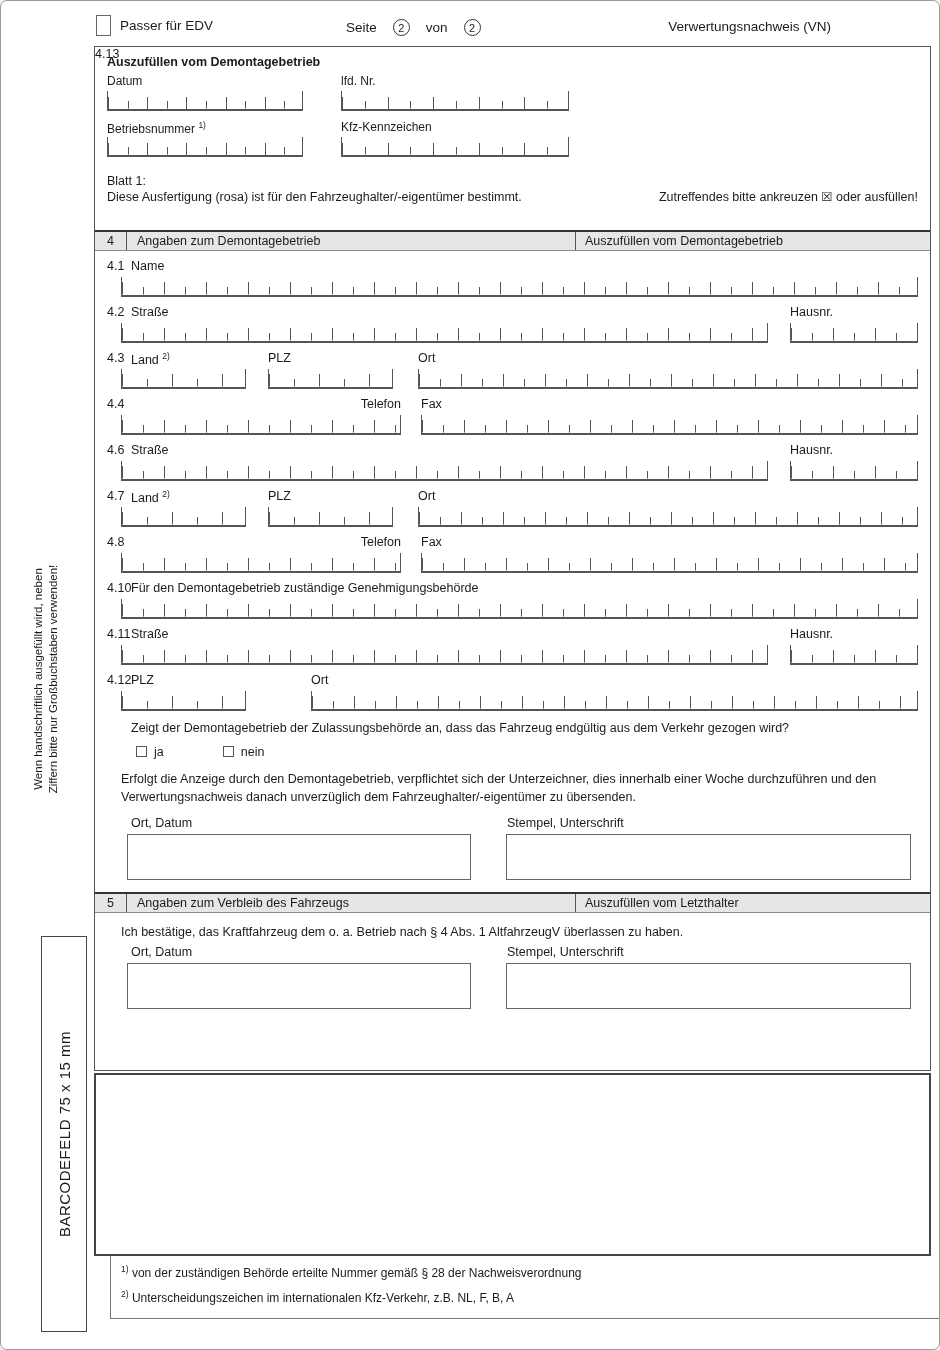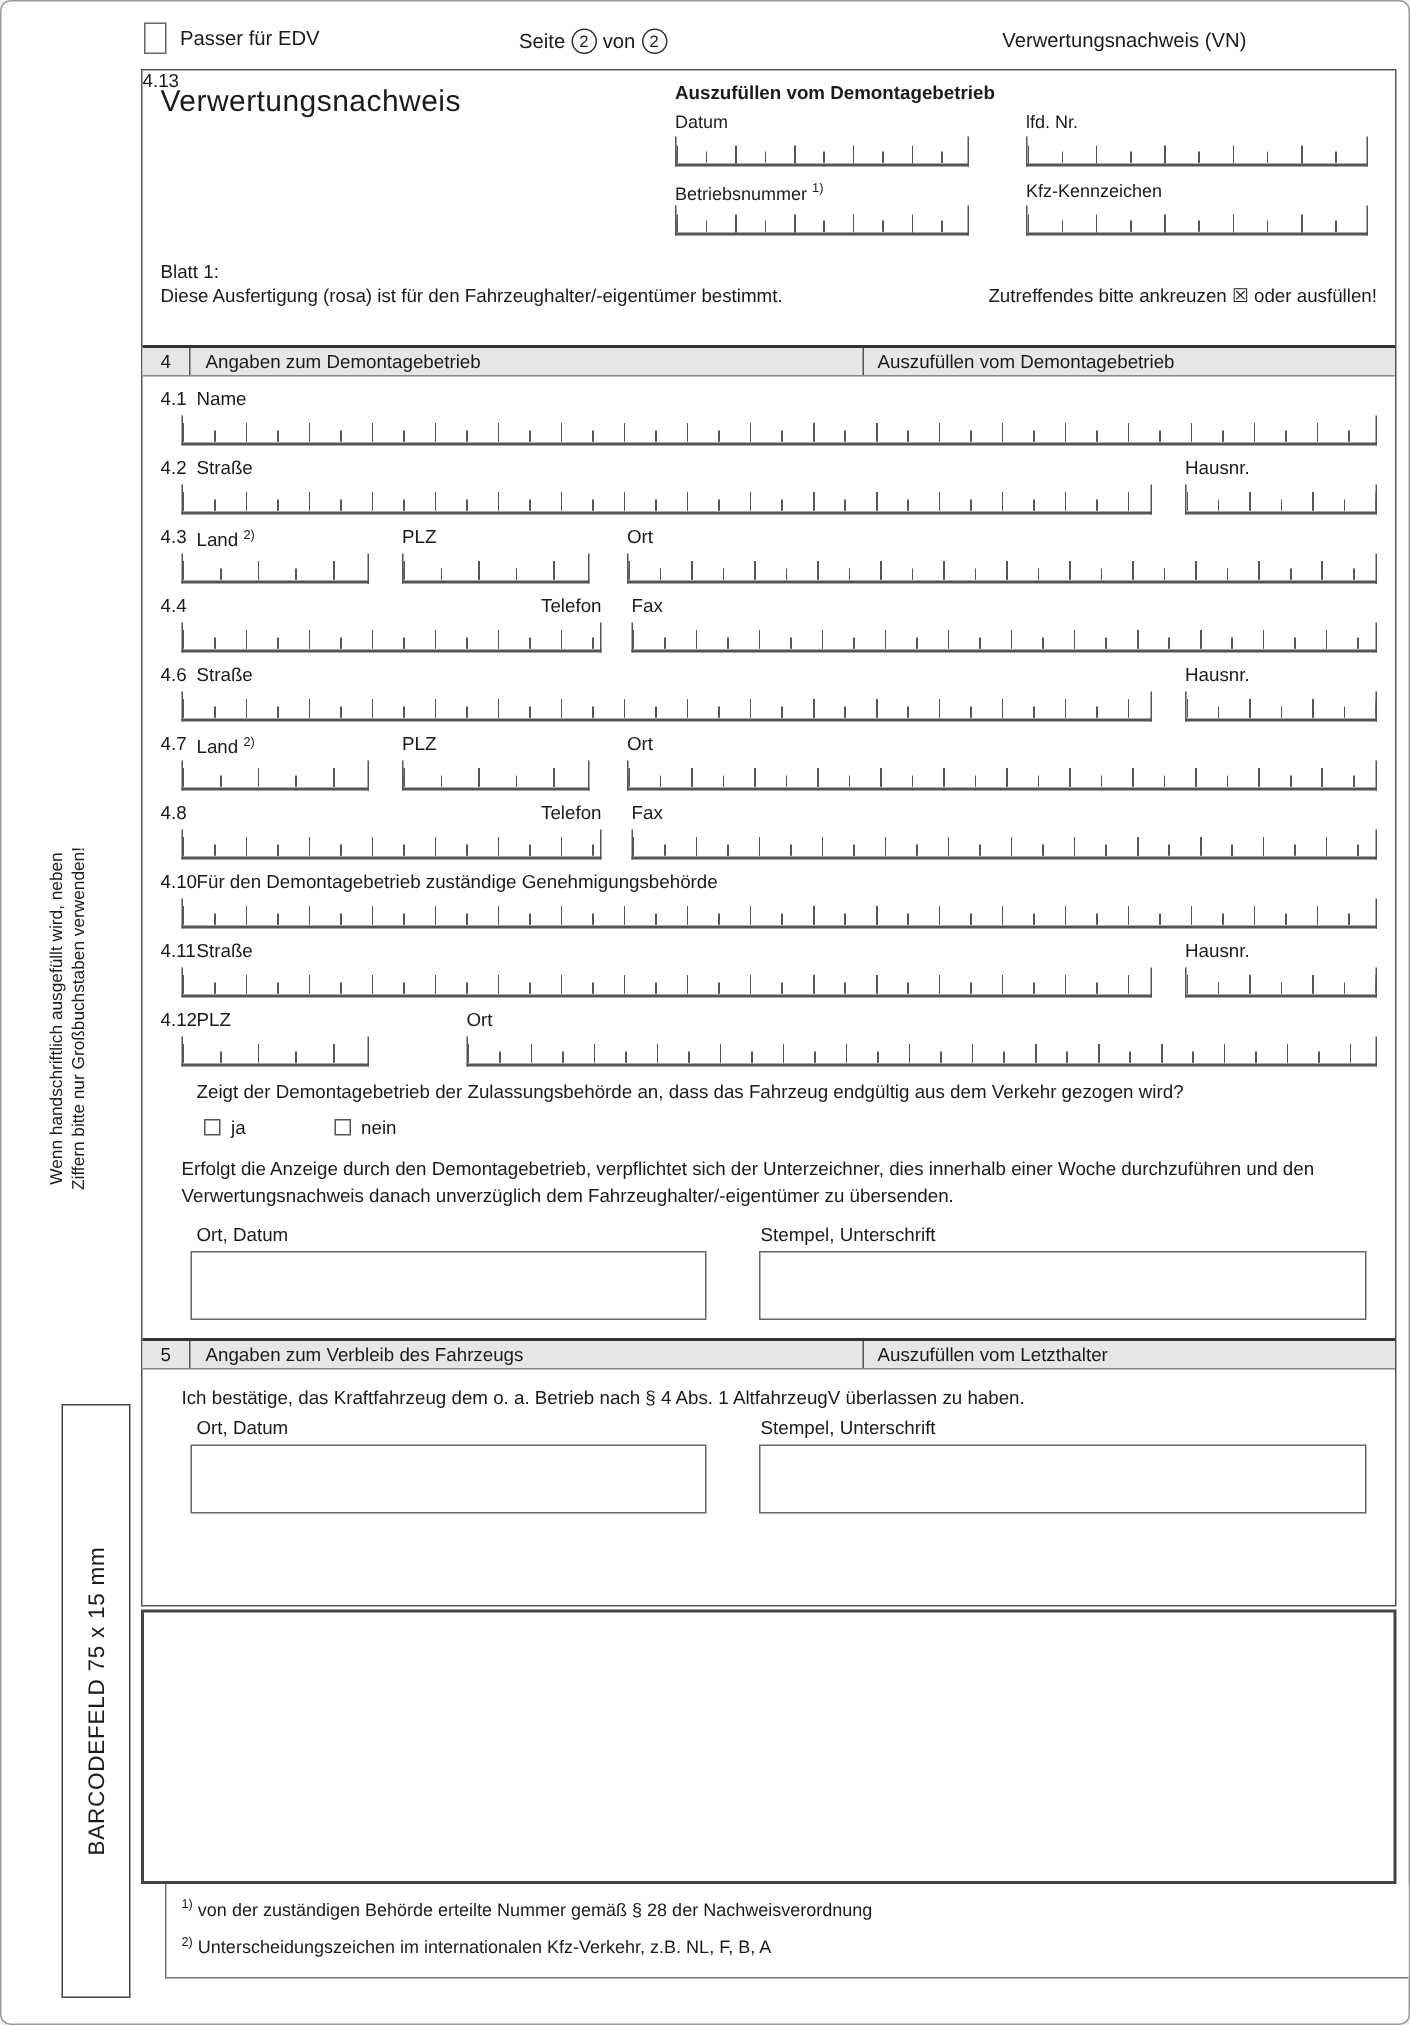--- a/index.html
+++ b/index.html
@@ -8,21 +8,21 @@
     position:relative; width:940px; height:1350px; margin:0 auto;
     background:#fff; border:1px solid #9a9a9a; border-radius:7px;
     font-family:"Liberation Sans", sans-serif; color:#1b1b1b;
     overflow:hidden;
     padding-left:33px;
   }
   
   .topbar { position:absolute; left:93px; top:12px; width:837px; height:32px; font-size:13.5px; }
   .passer { position:absolute; left:2px; top:2px; display:flex; align-items:center; }
   .passer .cb { width:15px; height:21px; border:1.3px solid #666; margin-right:9px; background:#fff; }
-  .seite { position:absolute; left:252px; top:6px; display:flex; align-items:center; gap:4px; }
+  .seite { position:absolute; left:252px; top:6px; display:flex; align-items:center; gap:16px; }
   .circ { display:inline-block; width:17px; height:17px; border:1.2px solid #333; border-radius:50%;
           font-size:11px; line-height:16px; text-align:center; }
   .doccode { position:absolute; right:100px; top:6px; }
   
   .main-box {
     position:absolute; left:93px; top:45px; width:837px; height:1025px;
     border:1.6px solid #555; background:#fff; padding:8px 12px 0 12px;
   }
   .title-row { display:flex; }
   .form-title { flex:1; font-size:20px; letter-spacing:.3px; padding-top:2px; }
@@ -109,21 +109,20 @@
       <span class="circ">2</span>
       <span>von</span>
       <span class="circ">2</span>
     </div>
     <div class="doccode">Verwertungsnachweis (VN)</div>
   </div>
 
   <div class="main-box">
 
     <div class="title-row">
-      <div class="form-title">Verwertungsnachweis</div>
       <div class="fill-col">
         <div class="fill-head">Auszufüllen vom Demontagebetrieb</div>
         <div class="fill-grid">
           <div class="fld">
             <div class="lab">Datum</div>
             <div class="comb" style="--c:19.6px"></div>
           </div>
           <div class="fld">
             <div class="lab">lfd. Nr.</div>
             <div class="comb" style="--c:22.8px"></div>

